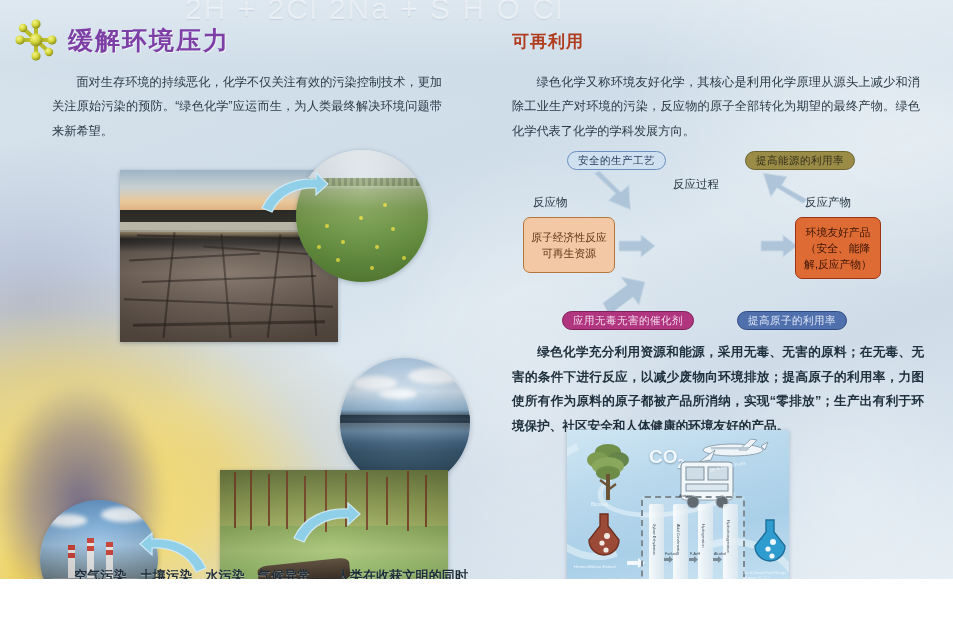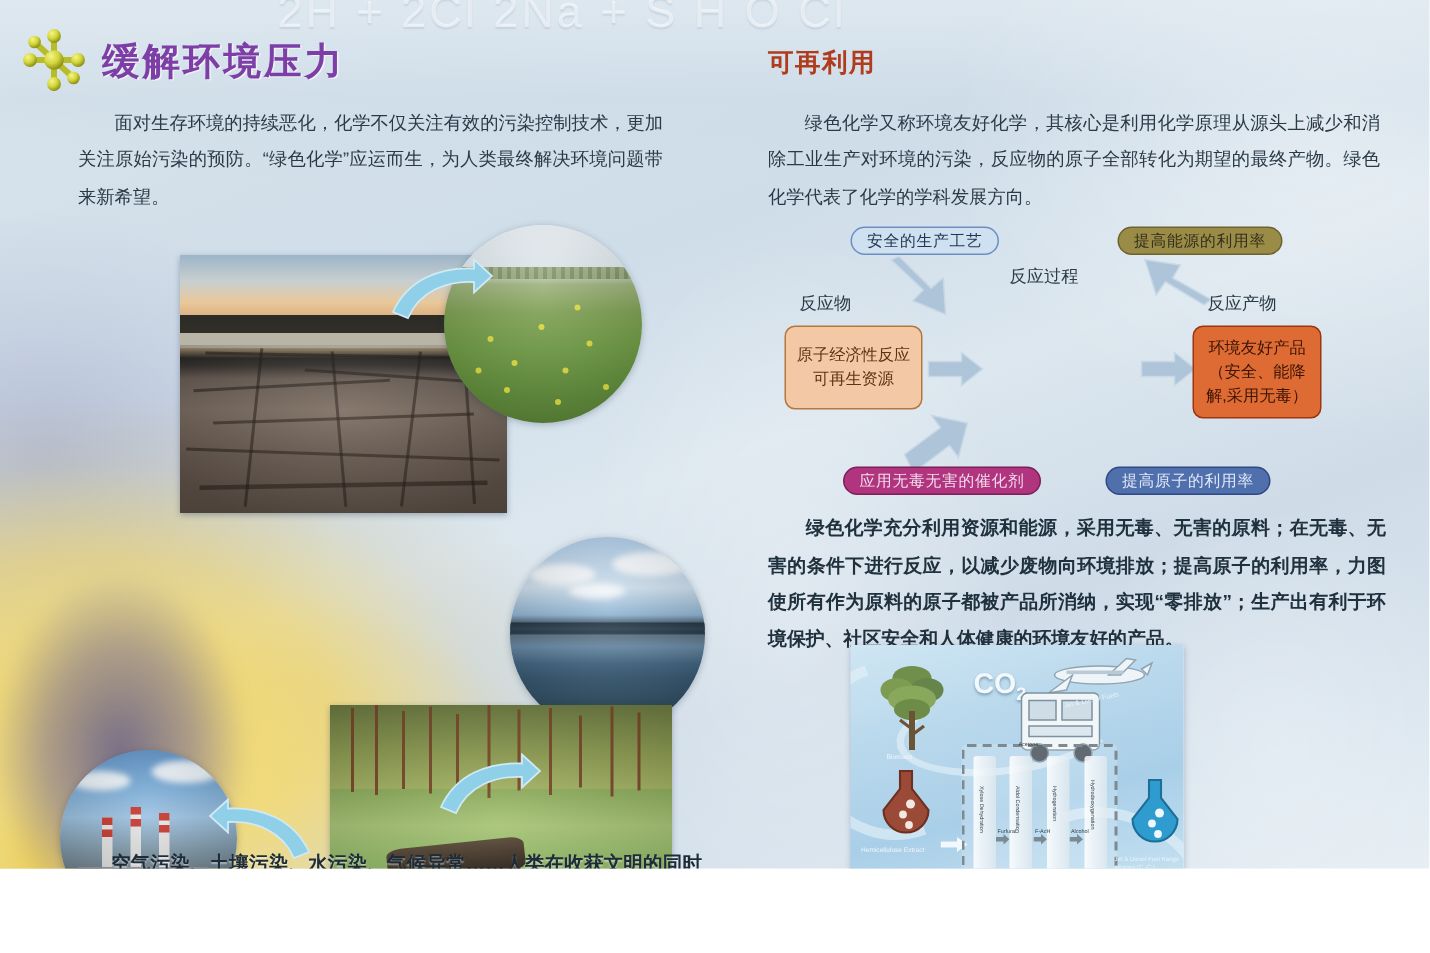--- a/index.html
+++ b/index.html
@@ -408,21 +408,21 @@
 
     <div class="box box-raw">
       <span>原子经济性反应</span>
       <span>可再生资源</span>
     </div>
 
 
     <div class="box box-prod">
       <span>环境友好产品</span>
       <span>（安全、能降</span>
-      <span>解,采用无毒）</span>
+      <span>解,反应产物）</span>
     </div>
   </div>
 
   <div class="p-right-mid">绿色化学充分利用资源和能源，采用无毒、无害的原料；在无毒、无害的条件下进行反应，以减少废物向环境排放；提高原子的利用率，力图使所有作为原料的原子都被产品所消纳，实现“零排放”；生产出有利于环境保护、社区安全和人体健康的环境友好的产品。</div>
 
   <div class="illus">
     <div class="swoosh-arc" style="left:-30px; top:10px; width:120px; height:120px; transform:rotate(25deg);"></div>
     <div class="swoosh-arc" style="left:110px; top:110px; width:130px; height:100px; transform:rotate(200deg);"></div>
     <div class="swoosh-arc" style="left:30px; top:26px; width:150px; height:60px; transform:rotate(-8deg); border-width:5px;"></div>
 

